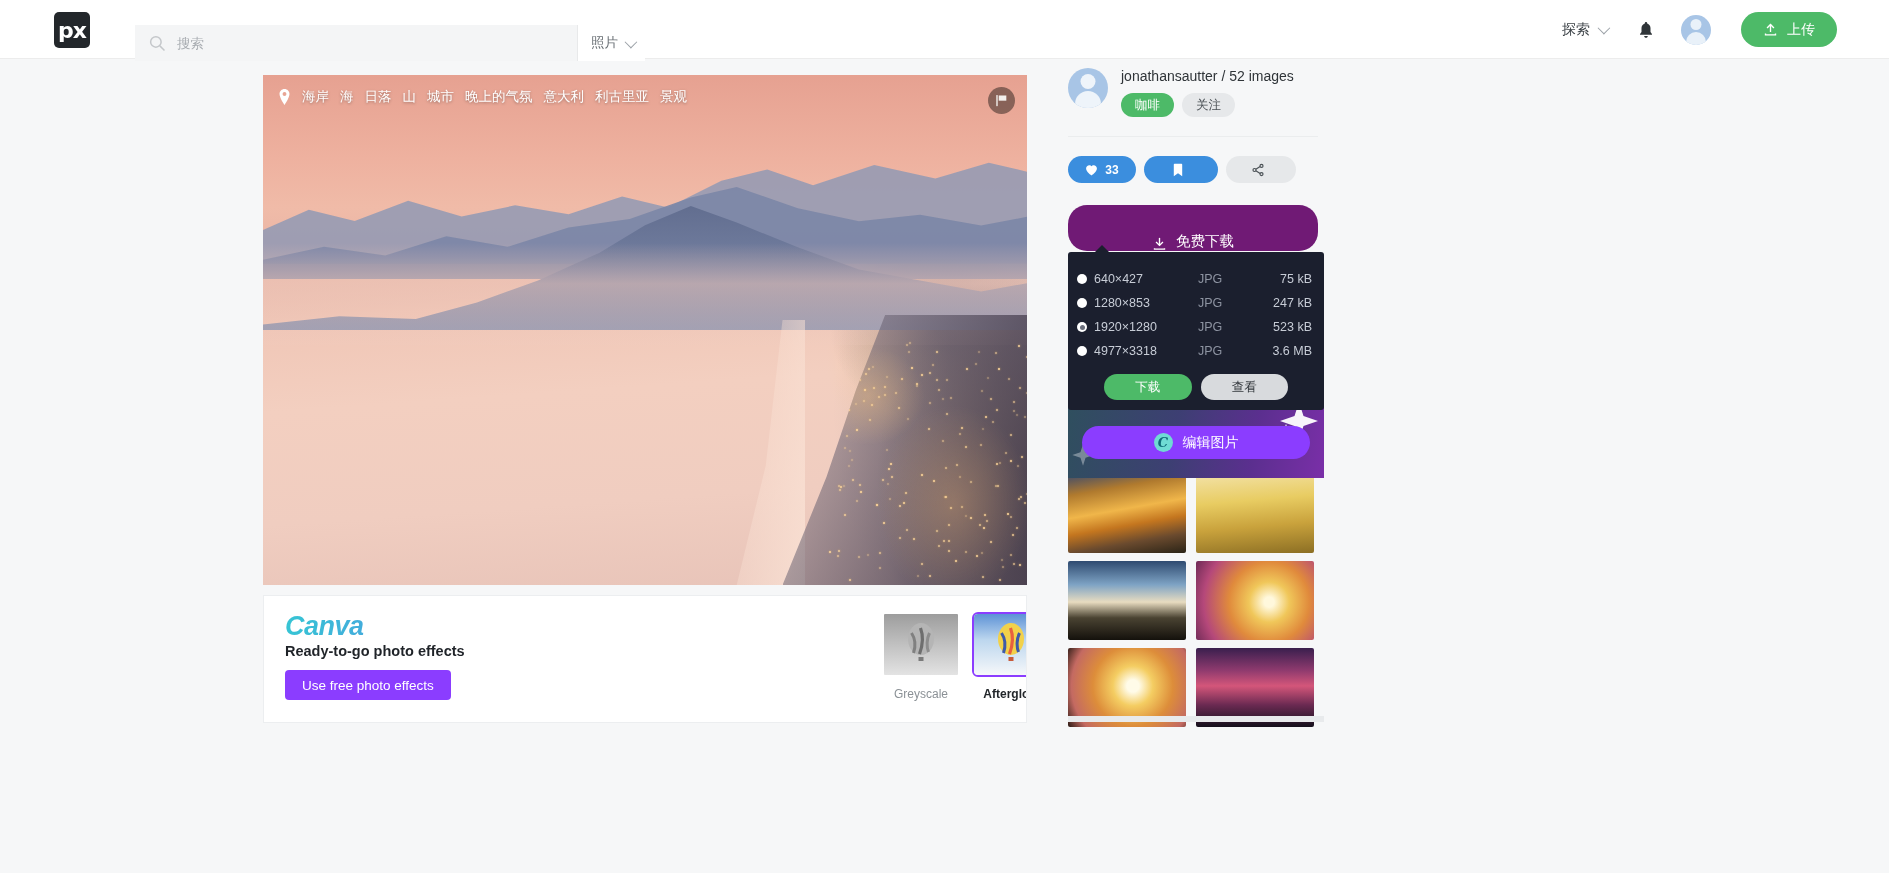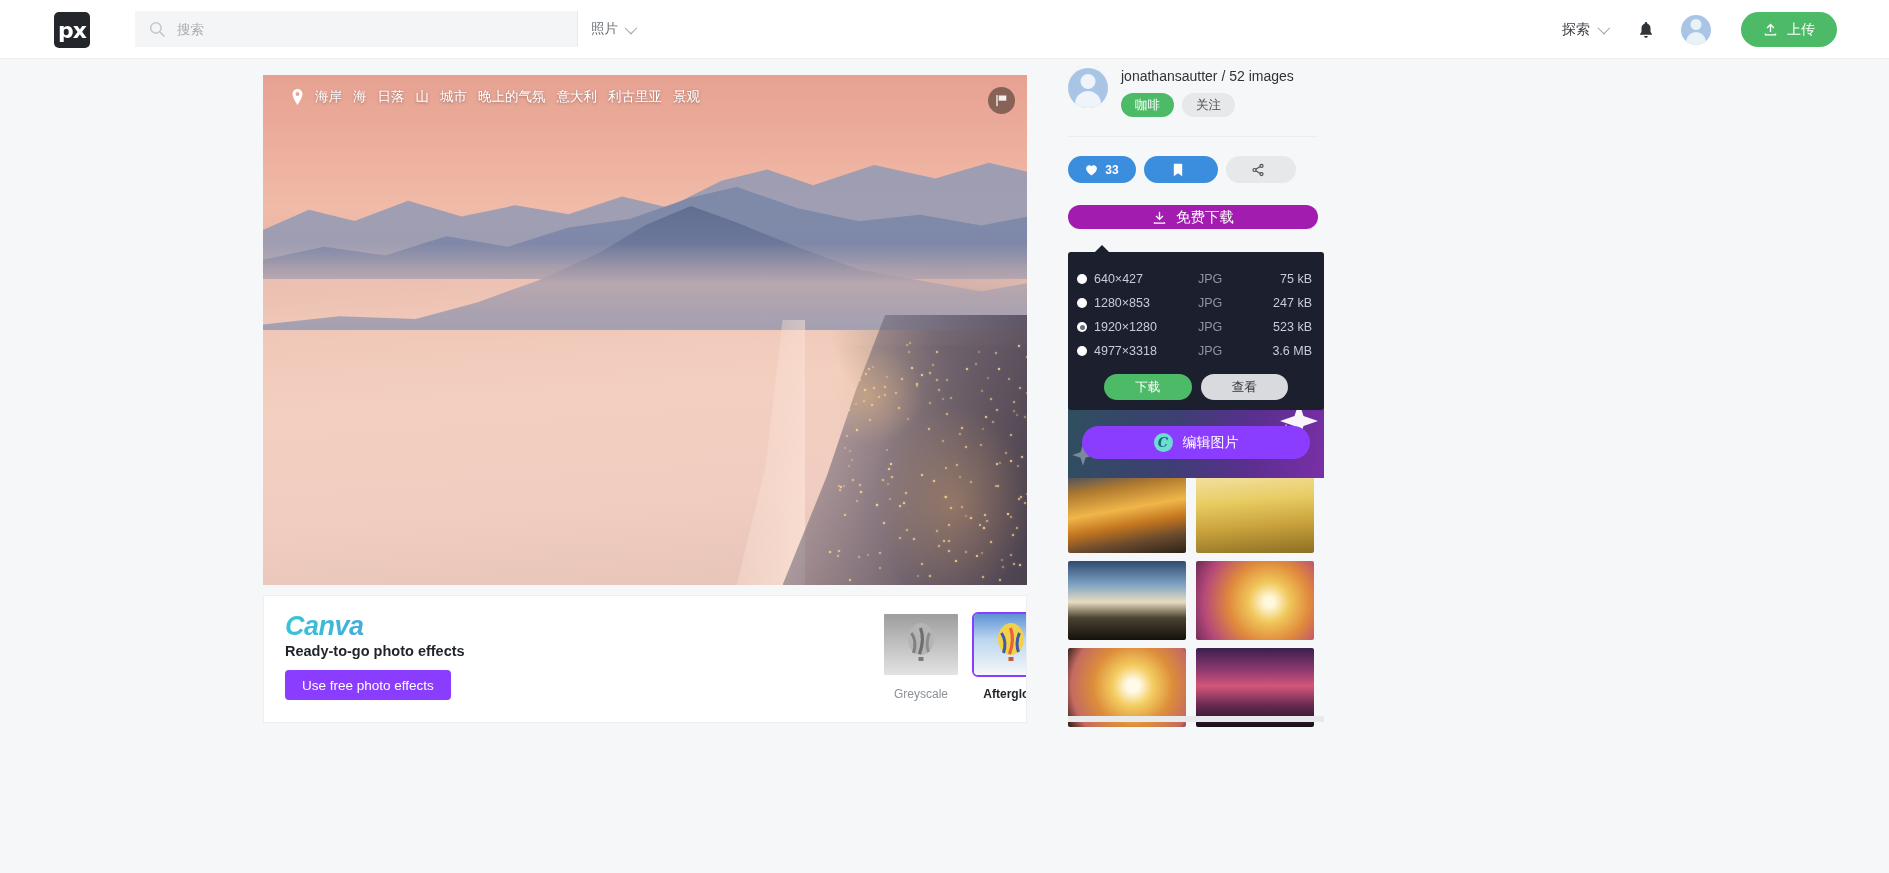--- a/index.html
+++ b/index.html
@@ -20,21 +20,21 @@
   #logo {
     position: absolute; left: 54px; top: 12px;
     width: 36px; height: 36px; border-radius: 5px;
     background: #23272b;
     color: #fff; font-size: 22px; font-weight: 700;
     display: flex; align-items: center; justify-content: center;
     letter-spacing: -1px;
     font-family: "DejaVu Sans", sans-serif;
   }
   #searchbar {
-    position: absolute; left: 135px; top: 11px;
+    position: absolute; left: 135px; top: 25px;
     width: 510px; height: 36px;
     background: #f4f5f6;
     display: flex; align-items: center;
   }
   #search-icon { margin-left: 13px; width: 18px; height: 18px; opacity: .45; }
   #search-input {
     border: none; outline: none; background: transparent;
     flex: 1; height: 100%; margin-left: 11px;
     font-size: 13.5px; color: #33383d;
     font-family: "Liberation Sans", sans-serif;
@@ -159,21 +159,21 @@
   #citylights i {
     position: absolute; width: 2px; height: 2px; border-radius: 50%;
     background: #ffd9a0; box-shadow: 0 0 2px #ffc870;
   }
   #beach {
     position: absolute; right: 29%; top: 48%; width: 10%; height: 52%;
     background: linear-gradient(100deg, rgba(246,216,202,0), rgba(250,226,213,.85));
     clip-path: polygon(70% 0%, 100% 0%, 100% 100%, 10% 100%, 48% 55%);
   }
   #photo-tags {
-    position: absolute; left: 28px; top: 13px; right: 60px;
+    position: absolute; left: 15px; top: 13px; right: 60px;
     display: flex; align-items: center; gap: 11px;
     font-size: 13.5px; color: #ffffff;
     text-shadow: 0 1px 3px rgba(0,0,0,.35);
     z-index: 6; flex-wrap: nowrap; overflow: hidden;
   }
   #photo-tags .tag { cursor: pointer; white-space: nowrap; }
   #pin-icon { width: 13px; height: 16px; flex: none; }
   #flag-btn {
     position: absolute; right: 12px; top: 12px;
     width: 27px; height: 27px; border-radius: 50%;
@@ -263,24 +263,24 @@
     height: 27px; border-radius: 14px; border: none; cursor: pointer;
     display: flex; align-items: center; justify-content: center; gap: 7px;
     color: #fff; font-size: 12px; font-weight: 700;
     font-family: "Liberation Sans", sans-serif;
   }
   #act-like { background: #3b8ede; width: 68px; }
   #act-save { background: #3b8ede; width: 74px; }
   #act-share { background: #e6e8ea; width: 70px; }
 
   #dl-btn {
-    margin-top: 22px; width: 250px; height: 24px; border-radius: 19px;
-    background: #a21caf; color: #fff; border: none; cursor: pointer;
+    margin-top: 22px; width: 250px; height: 46px; border-radius: 19px;
+    background: #701a75; color: #fff; border: none; cursor: pointer;
     font-size: 14.5px;
-    display: flex; align-items: center; justify-content: center; gap: 9px;
+    display: flex; align-items: flex-end; justify-content: center; gap: 9px;
     font-family: "Liberation Sans", sans-serif;
   }
 
   
   #dl-menu {
     position: absolute; left: 1068px; top: 252px;
     width: 256px; background: #1b1f2e;
     border-radius: 3px; padding: 15px 0 10px; z-index: 30;
   }
   #dl-menu::before {

